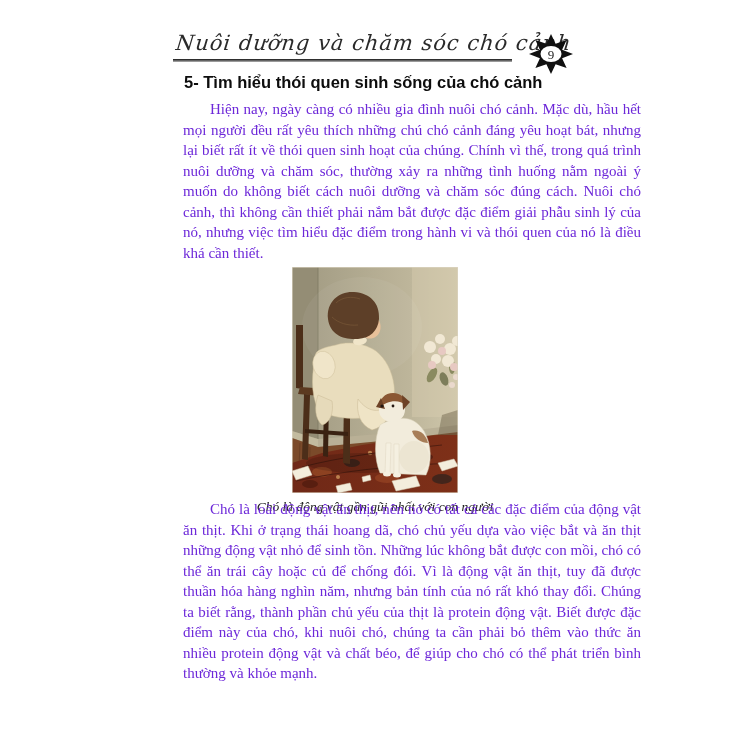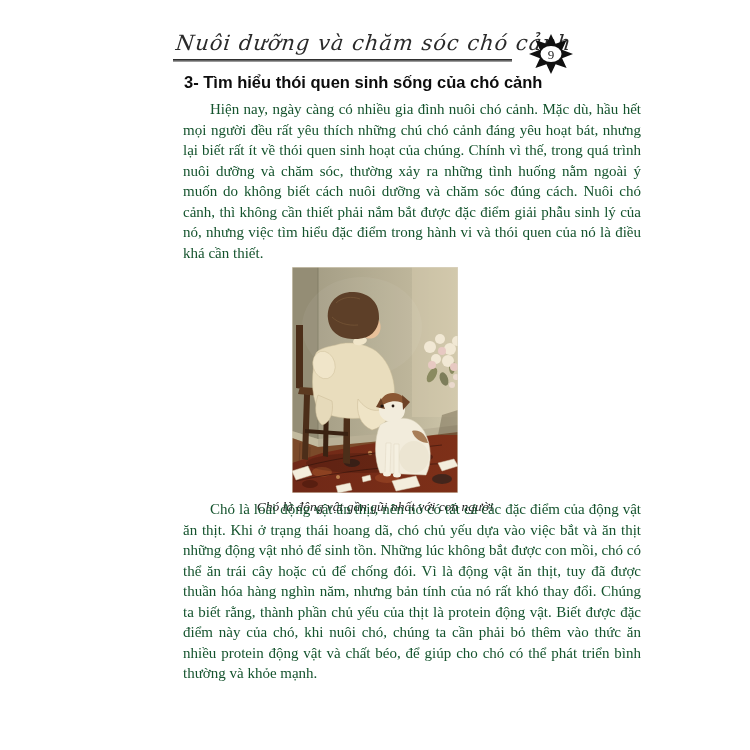--- a/index.html
+++ b/index.html
@@ -30,21 +30,21 @@
   .section-heading{
     left:184px;top:73px;width:470px;
     font-family:"Liberation Sans", sans-serif;
     font-weight:bold;font-size:16.5px;color:#0d0d0d;
     white-space:nowrap;
   }
   .body-par{
     left:183px;width:458px;
     font-size:15px;line-height:20.5px;
     text-align:justify;text-indent:27px;
-    color:#14532d;
+    color:#6d28d9;
   }
   .par-1{top:99px;}
   .par-2{top:499px;}
 
   
   .figure{left:292px;top:267px;width:166px;height:226px;}
   .figure svg{display:block;width:166px;height:226px;}
   .figure-caption{
     left:375px;top:499px;transform:translateX(-50%);
     font-style:italic;font-size:13.5px;color:#232323;white-space:nowrap;
@@ -56,21 +56,21 @@
 <div class="abs running-title">Nuôi dưỡng và chăm sóc chó cảnh</div>
 
 <div class="abs header-rule"></div>
 
 <svg class="abs page-badge" viewBox="0 0 48 44">
   <path d="M46,22 L35.1,17.8 L39.6,7.9 L28.6,11.8 L24,2 L19.4,11.8 L8.4,7.9 L12.9,17.8 L2,22 L12.9,26.2 L8.4,36.1 L19.4,32.2 L24,42 L28.6,32.2 L39.6,36.1 L35.1,26.2 Z" fill="#101010"></path>
   <ellipse cx="24" cy="22" rx="10.5" ry="8" fill="#ffffff"></ellipse>
   <text x="24" y="26.5" text-anchor="middle">9</text>
 </svg>
 
-<div class="abs section-heading">3- Tìm hiểu thói quen sinh sống của chó cảnh</div>
+<div class="abs section-heading">5- Tìm hiểu thói quen sinh sống của chó cảnh</div>
 
 <div class="abs body-par par-1">Hiện nay, ngày càng có nhiều gia đình nuôi chó cảnh. Mặc dù, hầu hết mọi người đều rất yêu thích những chú chó cảnh đáng yêu hoạt bát, nhưng lại biết rất ít về thói quen sinh hoạt của chúng. Chính vì thế, trong quá trình nuôi dưỡng và chăm sóc, thường xảy ra những tình huống nằm ngoài ý muốn do không biết cách nuôi dưỡng và chăm sóc đúng cách. Nuôi chó cảnh, thì không cần thiết phải nắm bắt được đặc điểm giải phẫu sinh lý của nó, nhưng việc tìm hiểu đặc điểm trong hành vi và thói quen của nó là điều khá cần thiết.</div>
 
 <div class="abs figure">
   <svg viewBox="0 0 166 226" preserveAspectRatio="none">
     <defs>
       <linearGradient id="wallg" x1="0" y1="0" x2="1" y2="0">
         <stop offset="0" stop-color="#9f9880"></stop>
         <stop offset="0.25" stop-color="#aaa38a"></stop>
         <stop offset="0.7" stop-color="#bdb59a"></stop>

